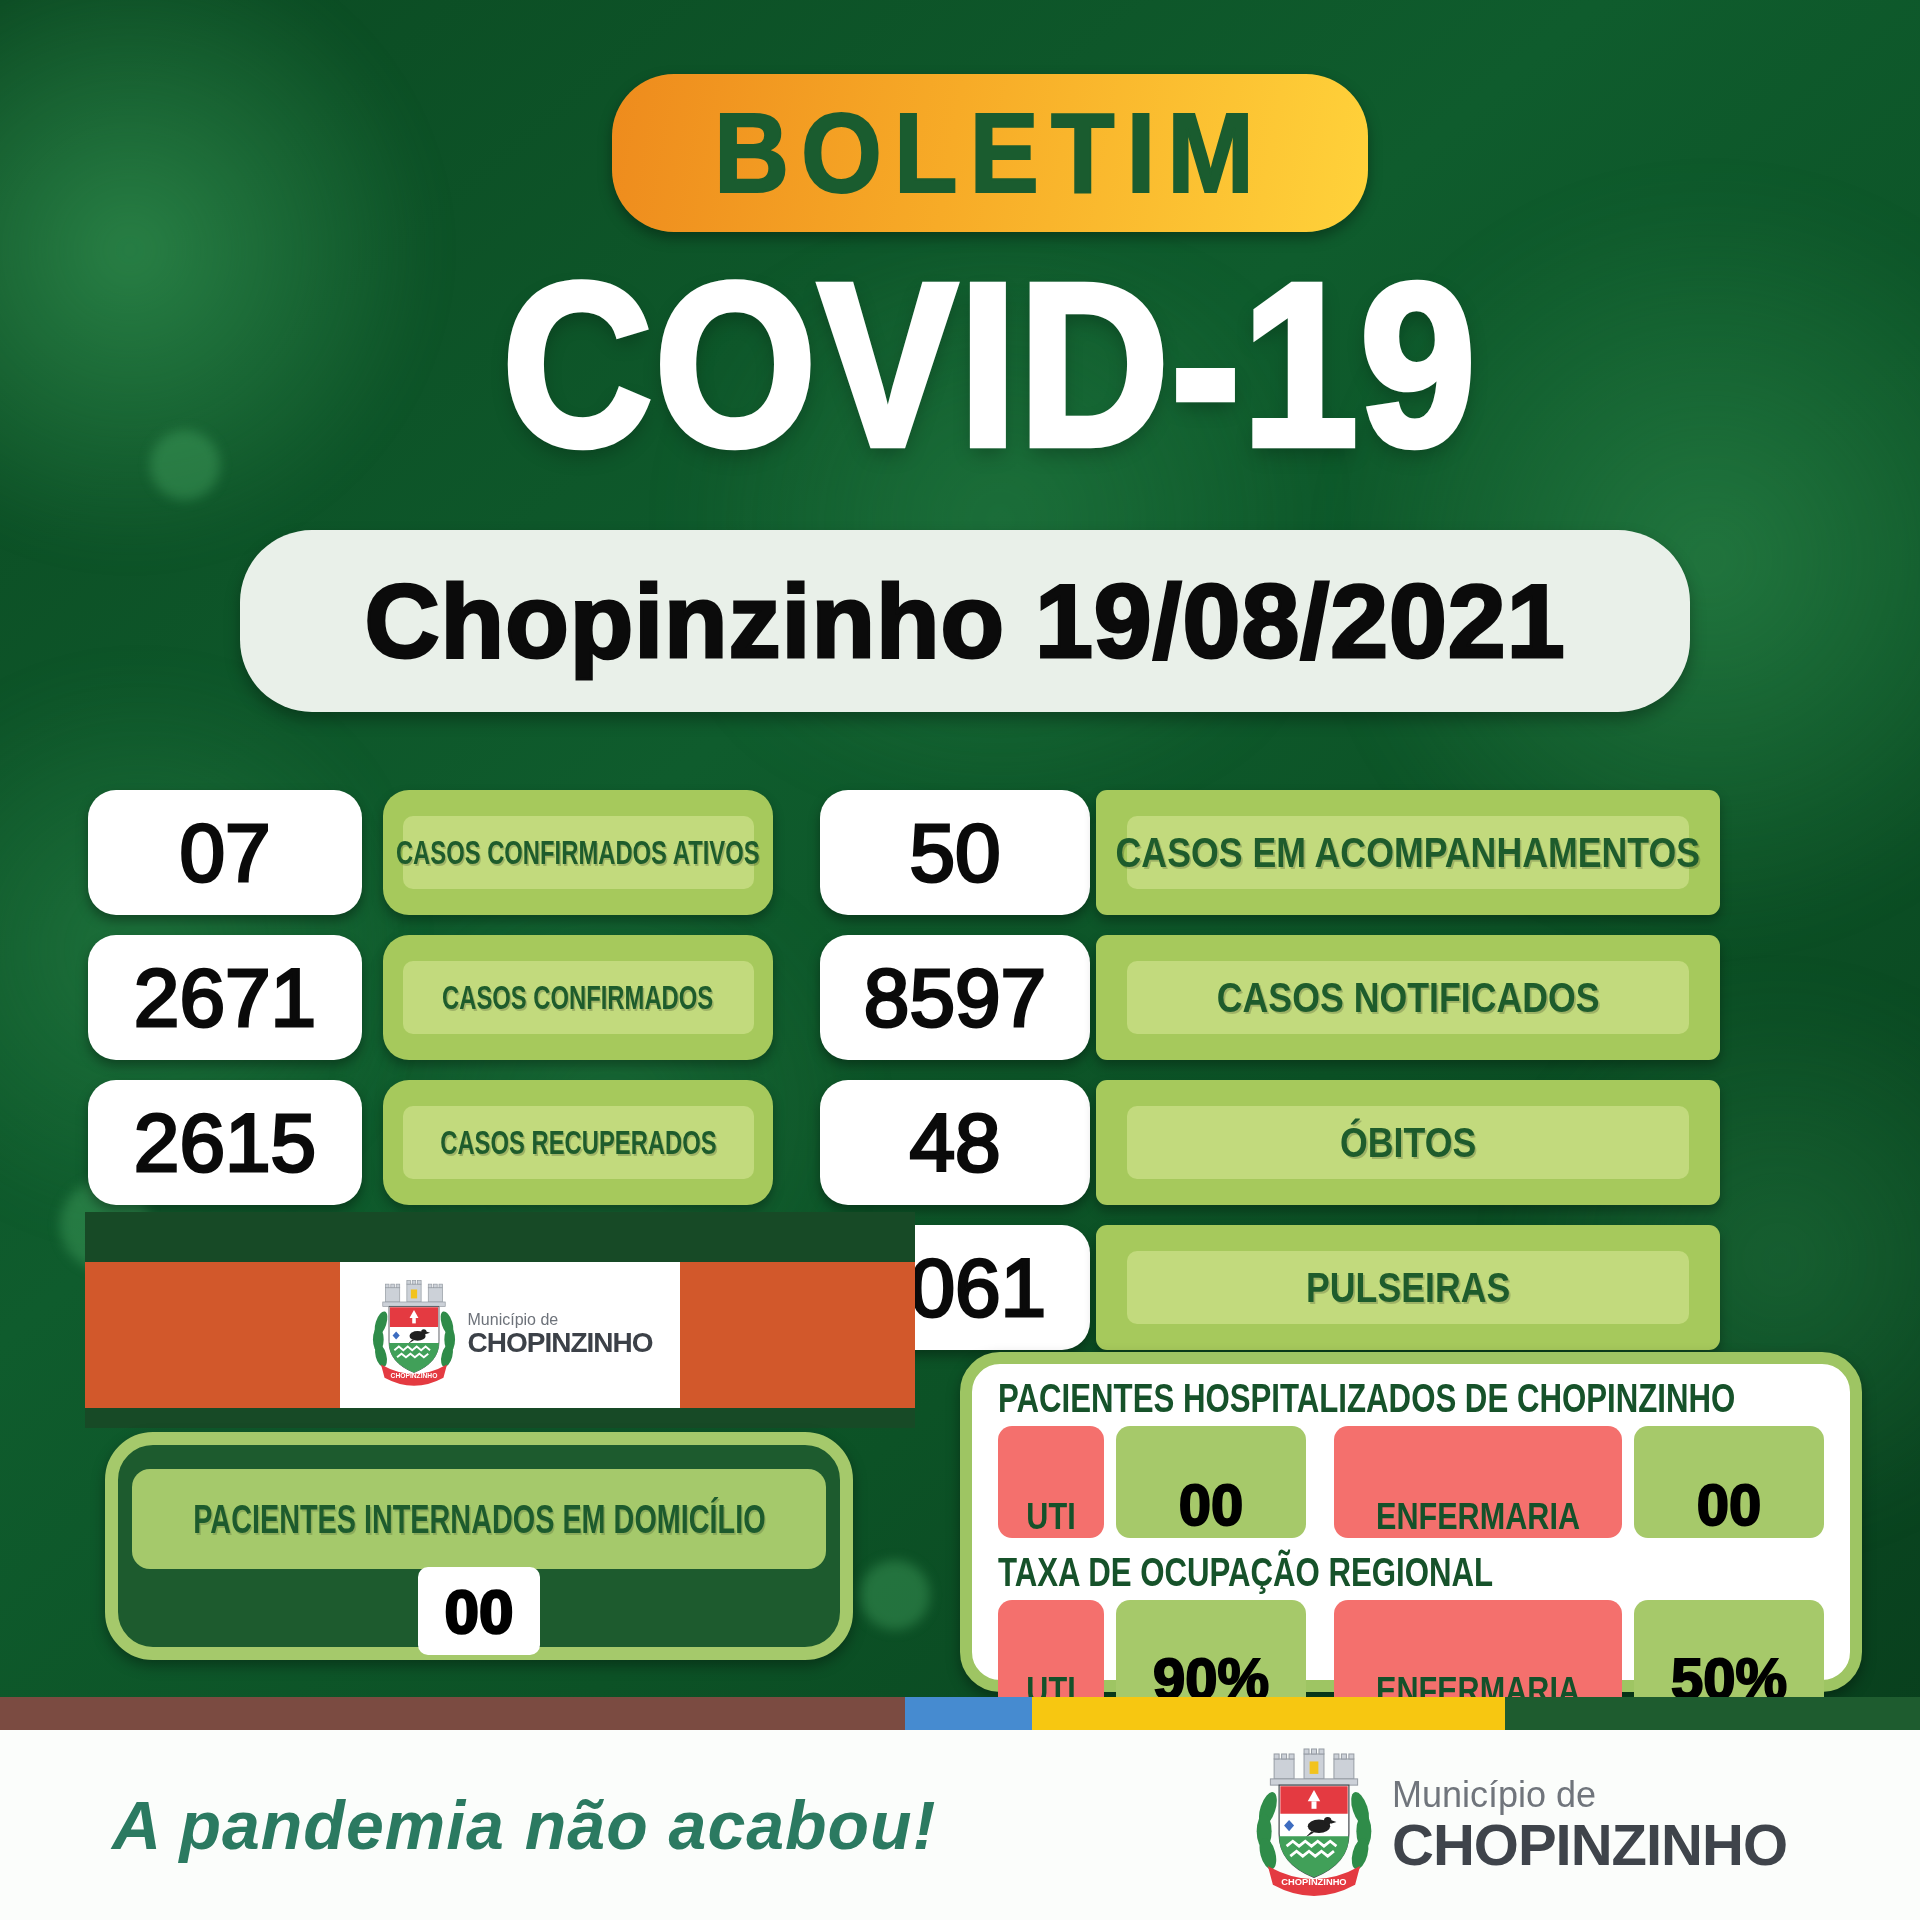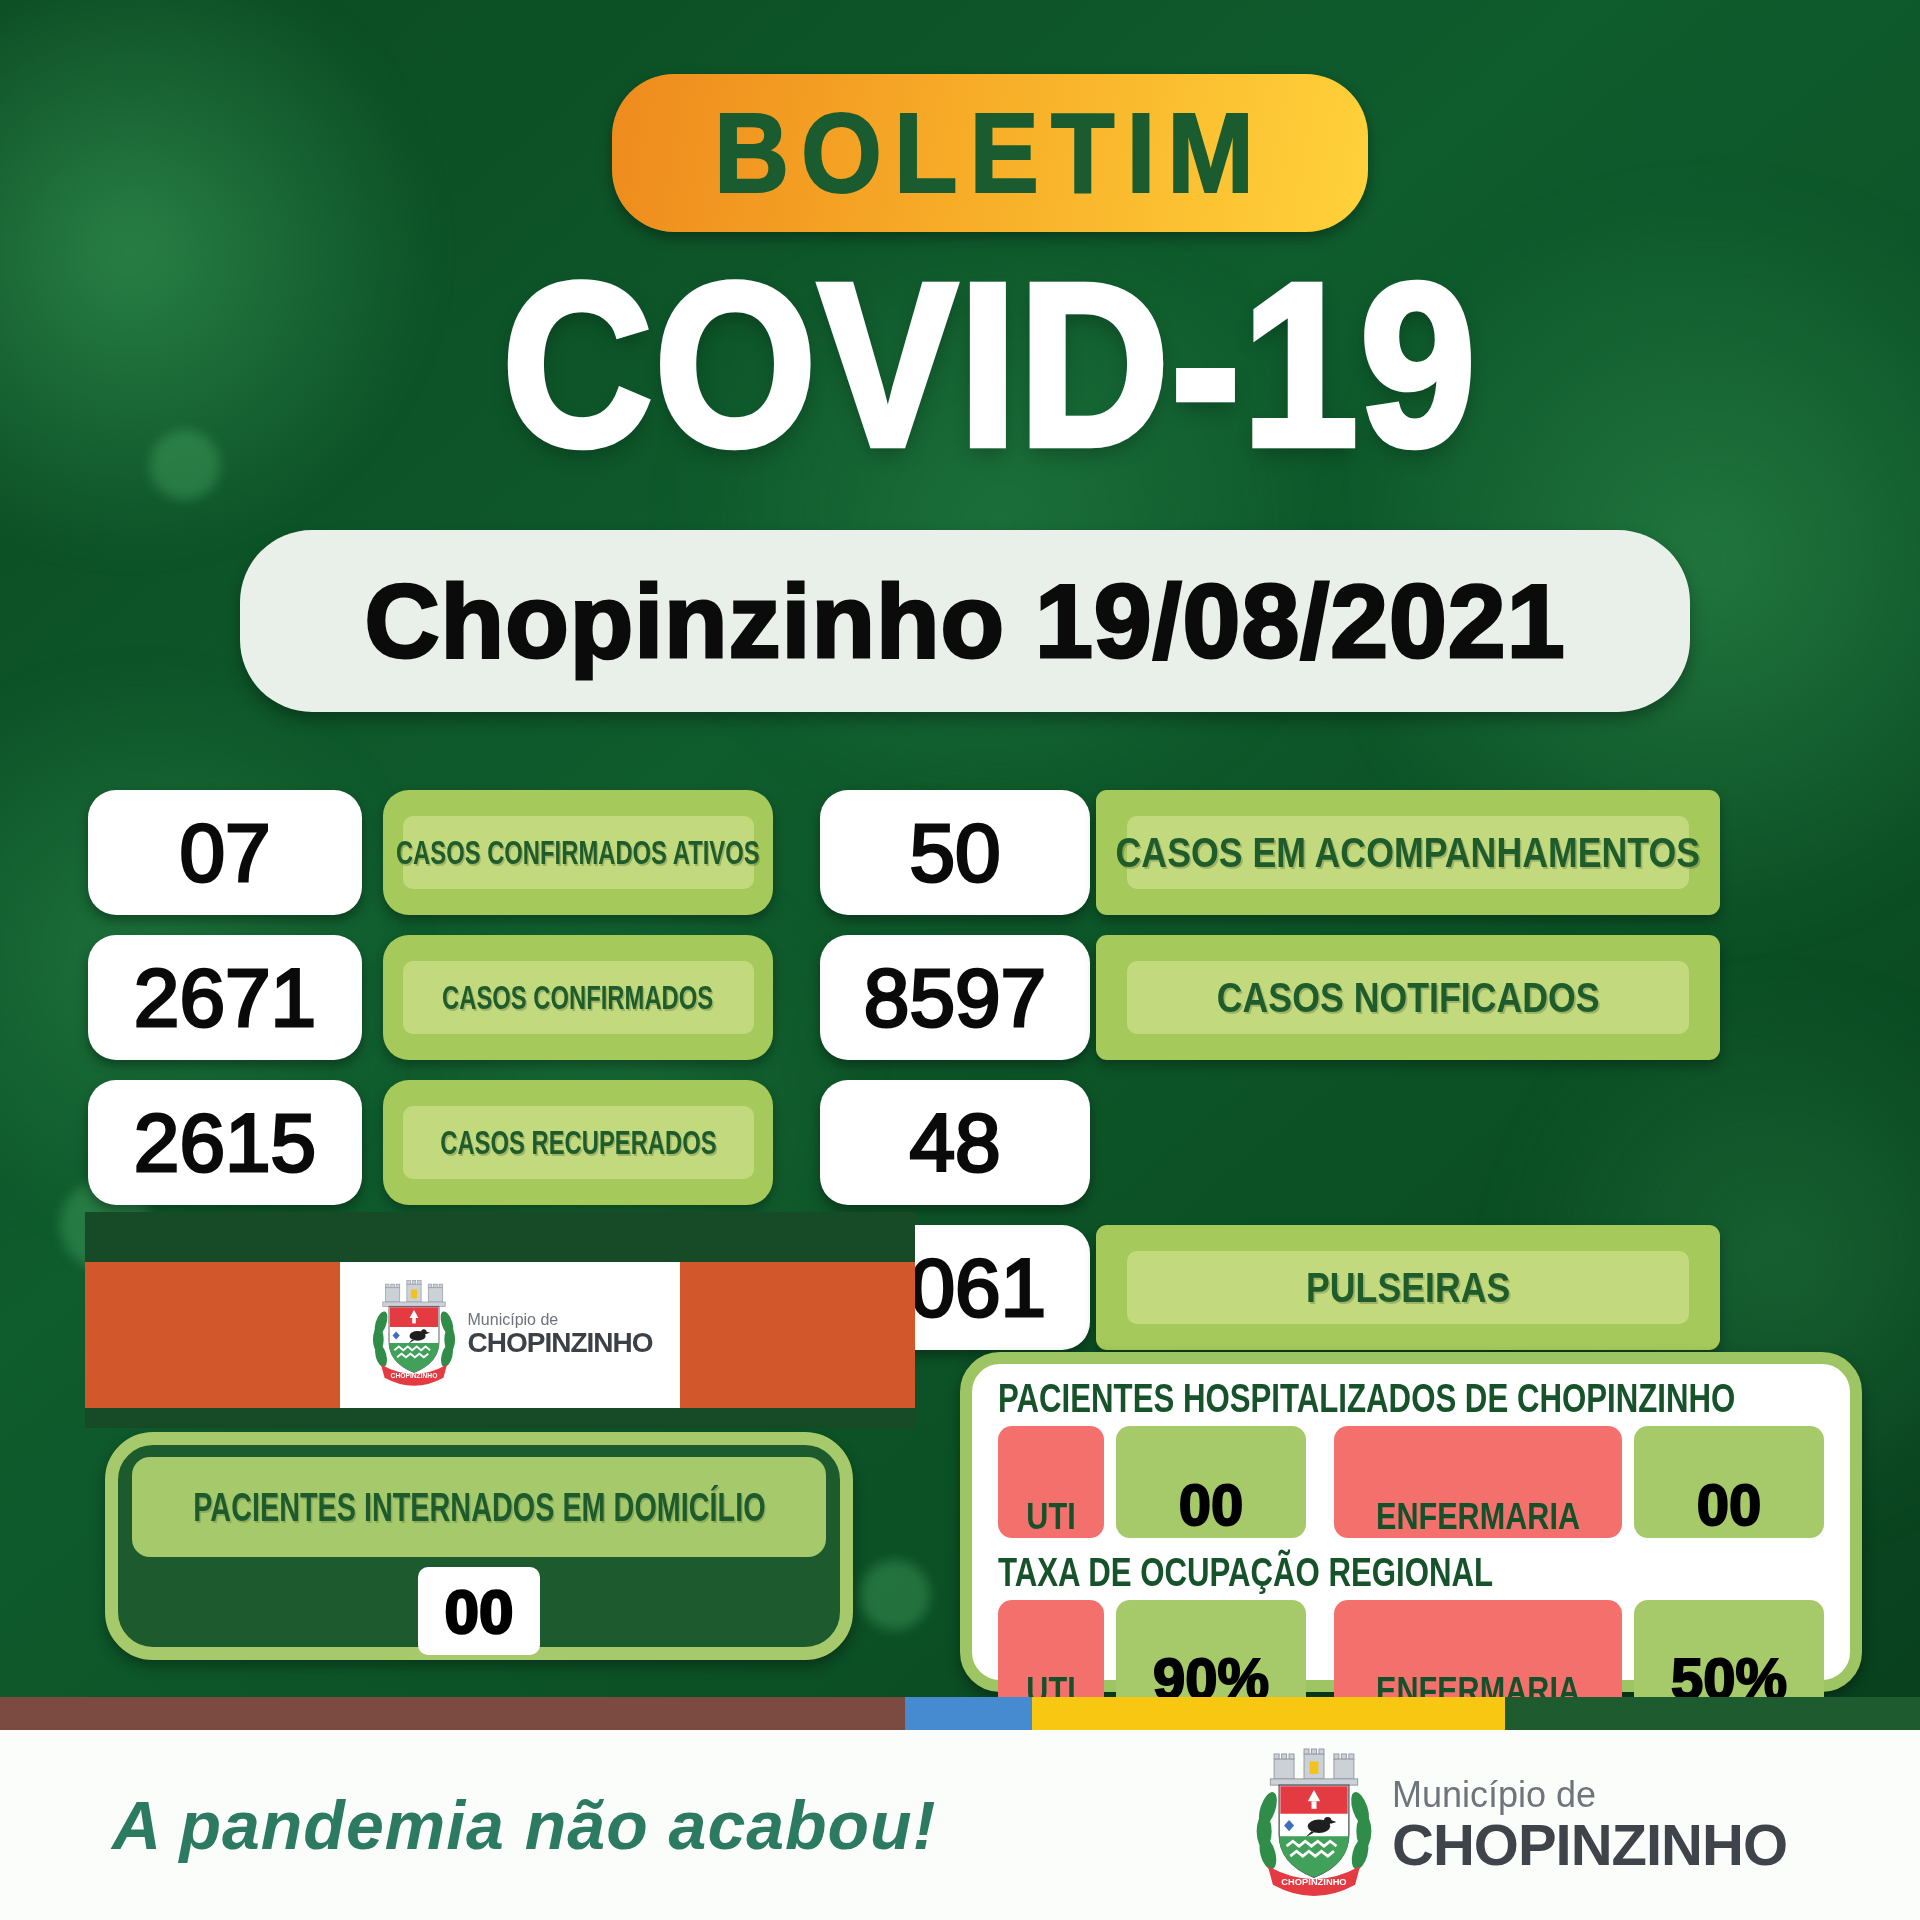--- a/index.html
+++ b/index.html
@@ -69,21 +69,21 @@
   .flag .center{position:absolute;left:255px;top:50px;width:340px;height:146px;background:#ffffff;
                 display:flex;align-items:center;justify-content:center;gap:8px;}
   .flag .crest{height:116px;width:92px;flex:none;}
   .flag-text .org-small{font-size:16px;color:#6d727a;line-height:1.1;}
   .flag-text .org-name{font-size:28px;font-weight:bold;color:#3c4148;letter-spacing:-1px;line-height:1.1;}
 
   
   .homecare{position:absolute;left:105px;top:1432px;width:748px;height:228px;box-sizing:border-box;
             background:#1d5b2e;border:13px solid #a5c96b;border-radius:48px;
             box-shadow:0 6px 14px rgba(0,0,0,.35);}
-  .homecare .hband{position:absolute;left:14px;right:14px;top:12px;height:100px;background:#a5c96b;
+  .homecare .hband{position:absolute;left:14px;right:14px;top:24px;height:100px;background:#a5c96b;
                    border-radius:18px;display:flex;align-items:center;justify-content:center;}
   .homecare .hband span{font-size:40px;font-weight:bold;color:#1d5b2d;white-space:nowrap;
                         transform:scaleX(.72);text-shadow:2px 2px 0 rgba(0,0,0,.15);}
   .homecare .value{position:absolute;left:50%;transform:translateX(-50%);top:122px;width:122px;height:88px;
                    background:#ffffff;border-radius:10px;display:flex;align-items:center;justify-content:center;
                    font-size:62px;font-weight:bold;color:#000;-webkit-text-stroke:2.5px #000;}
 
   
   .hospital{position:absolute;left:960px;top:1352px;width:902px;height:340px;box-sizing:border-box;
             background:#ffffff;border:12px solid #9ec563;border-radius:40px;padding:12px 26px;
@@ -170,20 +170,24 @@
   </div>
   <div class="row right" style="top:935px">
     <div class="stat-num">8597</div>
     <div class="stat-label">
       <div class="band"></div>
       <span class="txt">CASOS NOTIFICADOS</span>
     </div>
   </div>
   <div class="row right" style="top:1080px">
     <div class="stat-num">48</div>
+    <div class="stat-label">
+      <div class="band"></div>
+      <span class="txt">ÓBITOS</span>
+    </div>
   </div>
   <div class="row right" style="top:1225px">
     <div class="stat-num">6061</div>
     <div class="stat-label">
       <div class="band"></div>
       <span class="txt">PULSEIRAS</span>
     </div>
   </div>
 
   <div class="flag">

